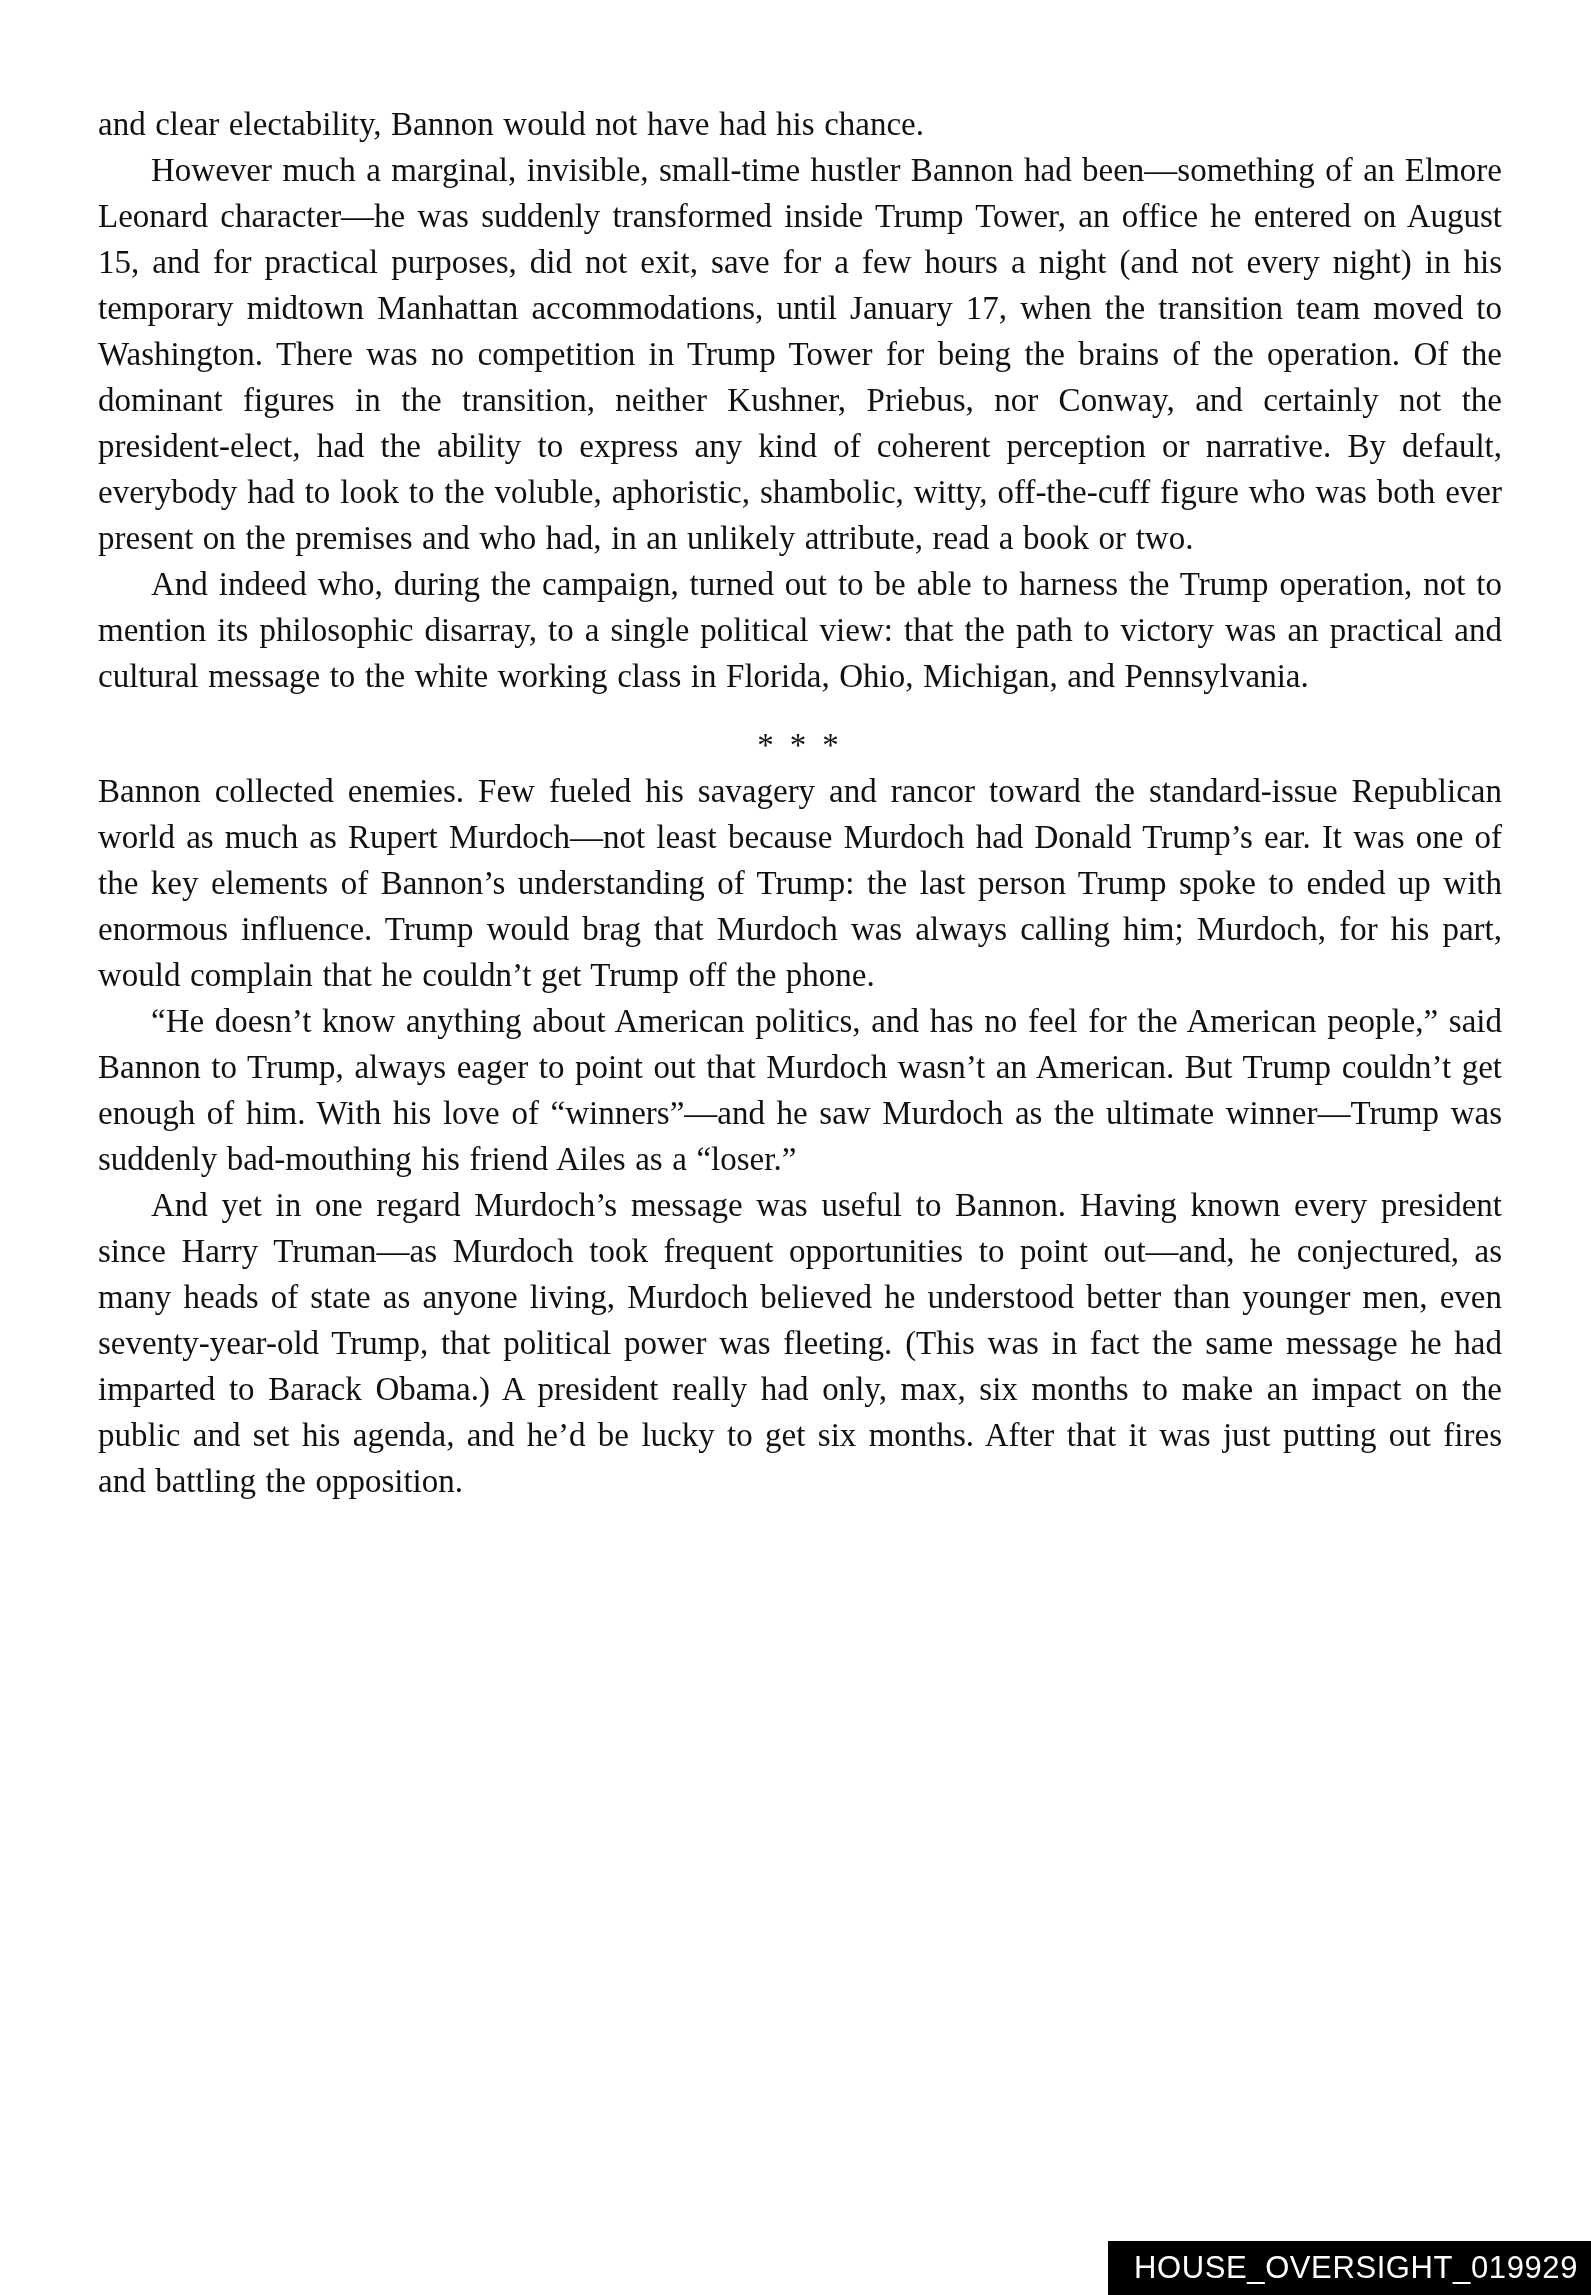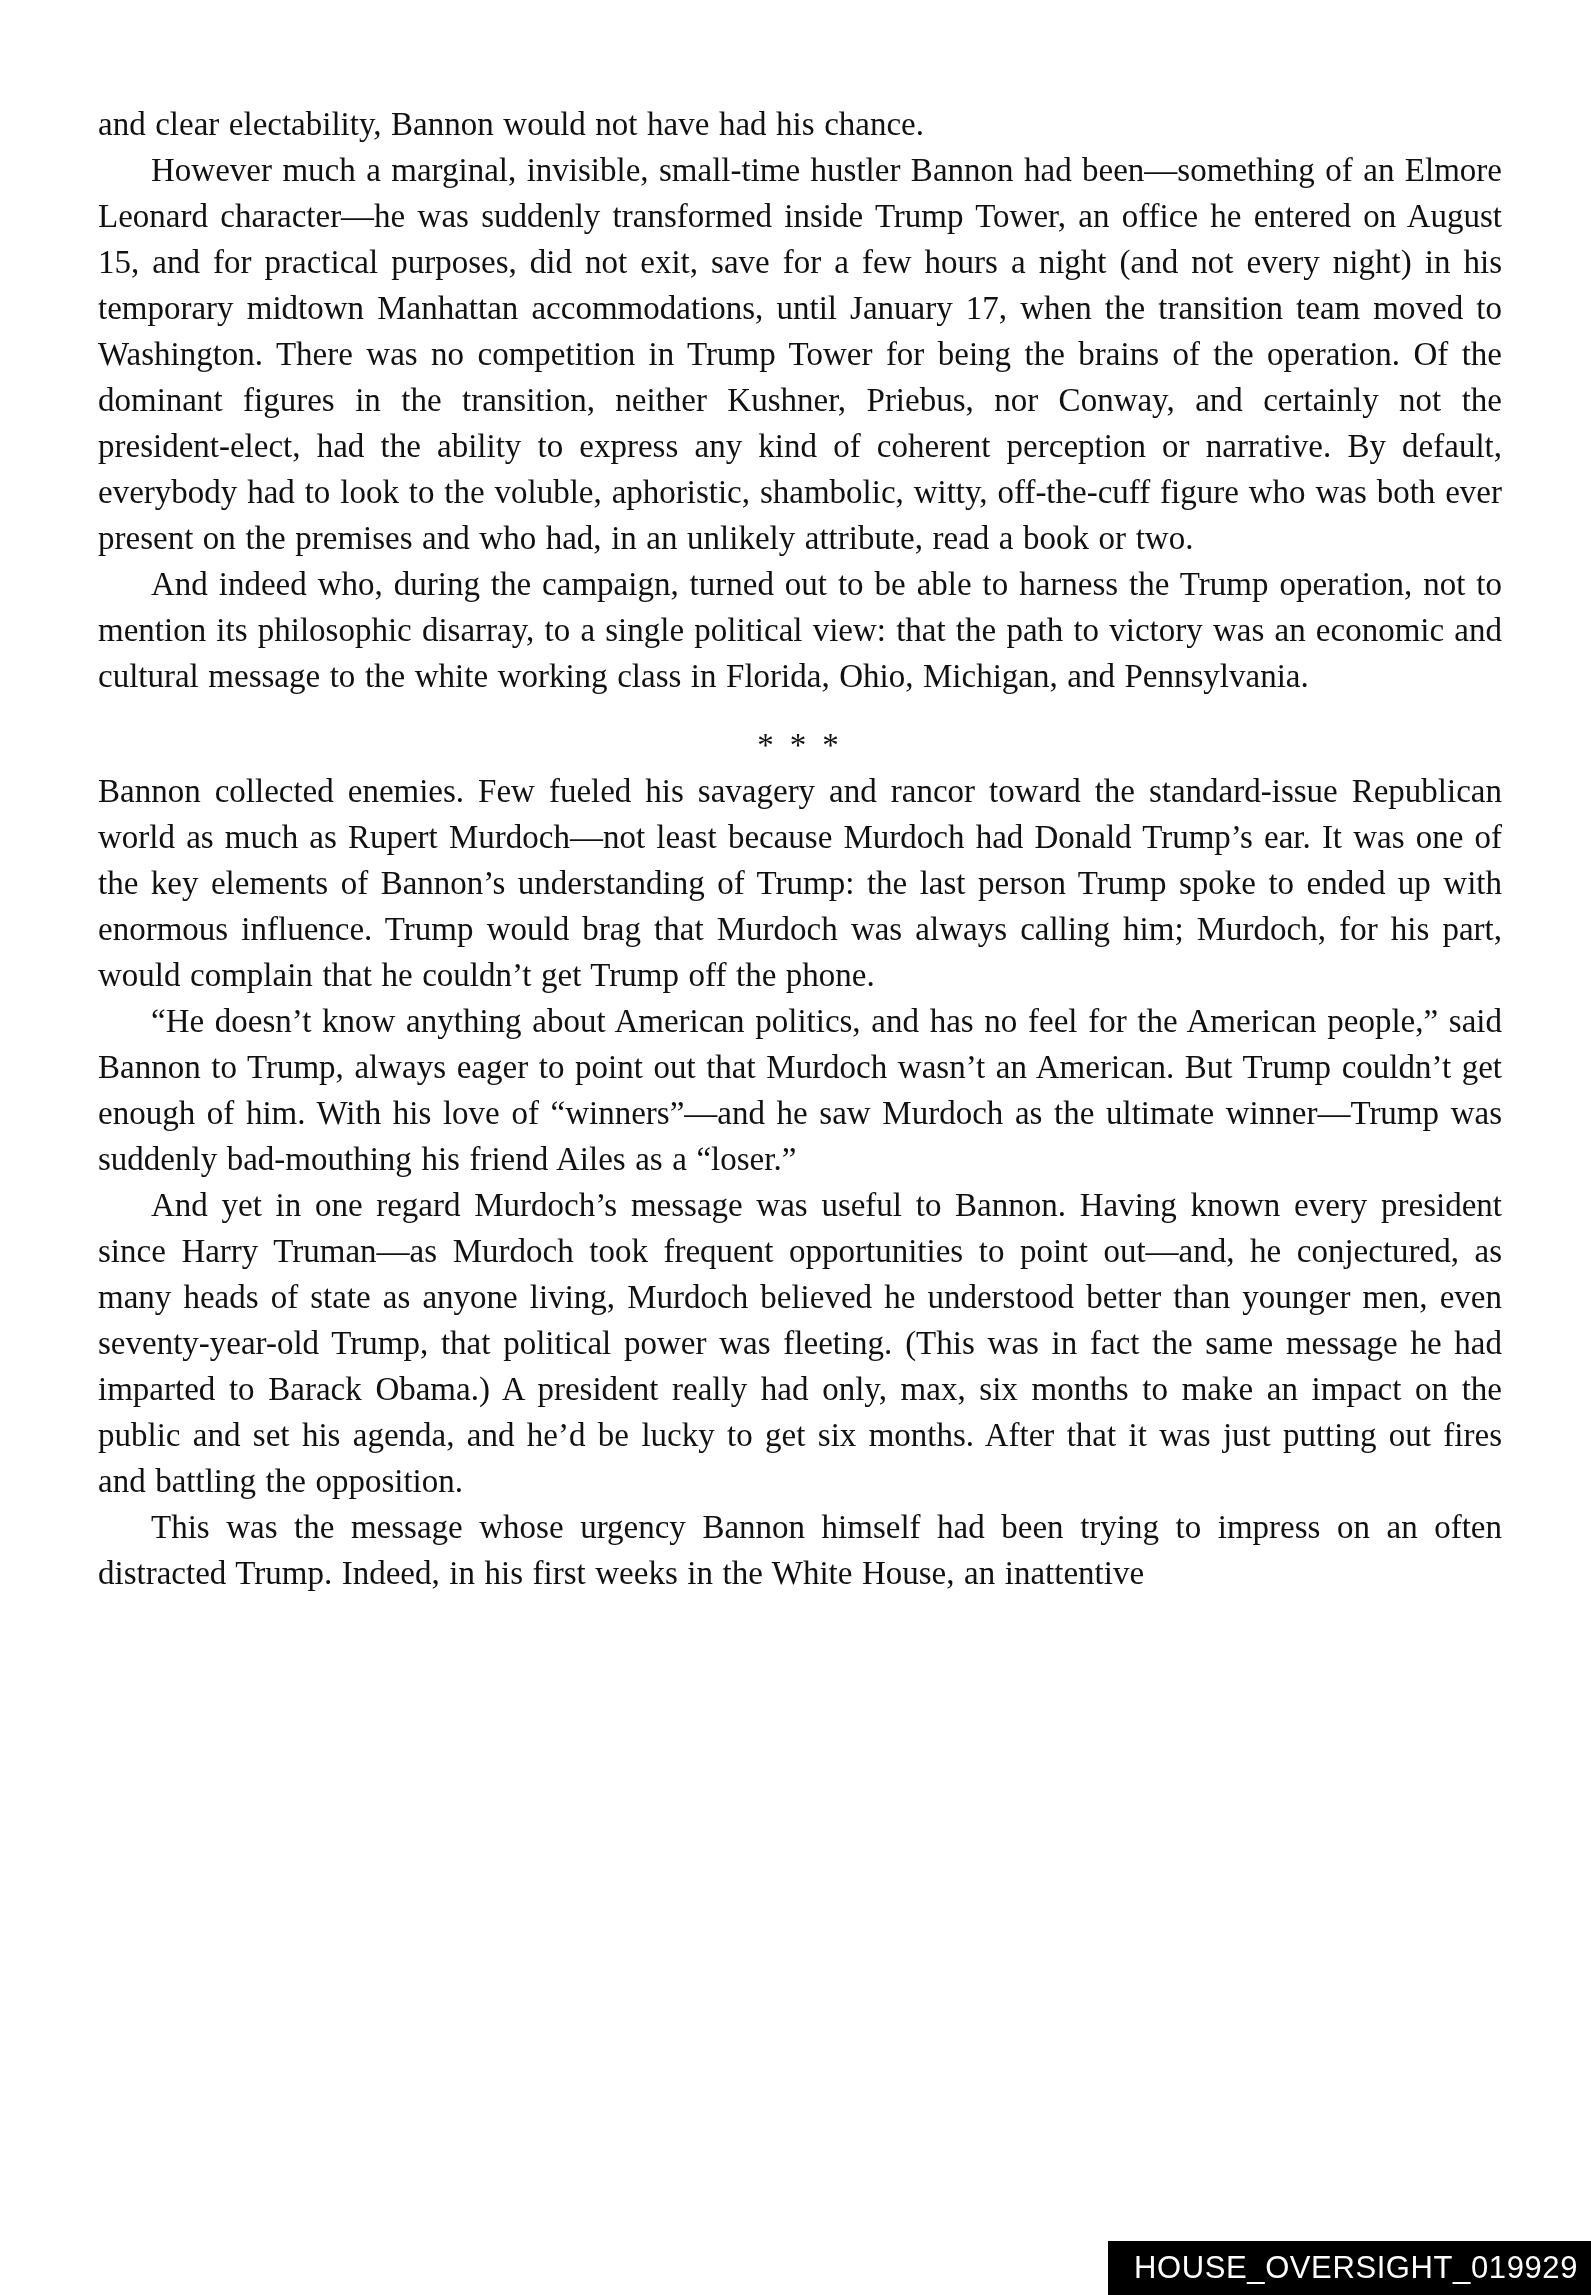--- a/index.html
+++ b/index.html
@@ -63,29 +63,28 @@
 </head>
 <body>
 
 <div class="page">
   <div class="content">
 
     <p class="para">and clear electability, Bannon would not have had his chance.</p>
 
     <p class="para indent">However much a marginal, invisible, small-time hustler Bannon had been—something of an Elmore Leonard character—he was suddenly transformed inside Trump Tower, an office he entered on August 15, and for practical purposes, did not exit, save for a few hours a night (and not every night) in his temporary midtown Manhattan accommodations, until January 17, when the transition team moved to Washington. There was no competition in Trump Tower for being the brains of the operation. Of the dominant figures in the transition, neither Kushner, Priebus, nor Conway, and certainly not the president-elect, had the ability to express any kind of coherent perception or narrative. By default, everybody had to look to the voluble, aphoristic, shambolic, witty, off-the-cuff figure who was both ever present on the premises and who had, in an unlikely attribute, read a book or two.</p>
 
-    <p class="para indent">And indeed who, during the campaign, turned out to be able to harness the Trump operation, not to mention its philosophic disarray, to a single political view: that the path to victory was an economic and cultural message to the white working class in Florida, Ohio, Michigan, and Pennsylvania.</p>
+    <p class="para indent">And indeed who, during the campaign, turned out to be able to harness the Trump operation, not to mention its philosophic disarray, to a single political view: that the path to victory was an practical and cultural message to the white working class in Florida, Ohio, Michigan, and Pennsylvania.</p>
 
     <div class="divider">* * *</div>
 
     <p class="para">Bannon collected enemies. Few fueled his savagery and rancor toward the standard-issue Republican world as much as Rupert Murdoch—not least because Murdoch had Donald Trump’s ear. It was one of the key elements of Bannon’s understanding of Trump: the last person Trump spoke to ended up with enormous influence. Trump would brag that Murdoch was always calling him; Murdoch, for his part, would complain that he couldn’t get Trump off the phone.</p>
 
     <p class="para indent">“He doesn’t know anything about American politics, and has no feel for the American people,” said Bannon to Trump, always eager to point out that Murdoch wasn’t an American. But Trump couldn’t get enough of him. With his love of “winners”—and he saw Murdoch as the ultimate winner—Trump was suddenly bad-mouthing his friend Ailes as a “loser.”</p>
 
     <p class="para indent">And yet in one regard Murdoch’s message was useful to Bannon. Having known every president since Harry Truman—as Murdoch took frequent opportunities to point out—and, he conjectured, as many heads of state as anyone living, Murdoch believed he understood better than younger men, even seventy-year-old Trump, that political power was fleeting. (This was in fact the same message he had imparted to Barack Obama.) A president really had only, max, six months to make an impact on the public and set his agenda, and he’d be lucky to get six months. After that it was just putting out fires and battling the opposition.</p>
 
-    <p class="para indent">This was the message whose urgency Bannon himself had been trying to impress on an often distracted Trump. Indeed, in his first weeks in the White House, an inattentive</p>
 
   </div>
 
   <div class="bates-stamp">HOUSE_OVERSIGHT_019929</div>
 </div>
 
 
 </body></html>

